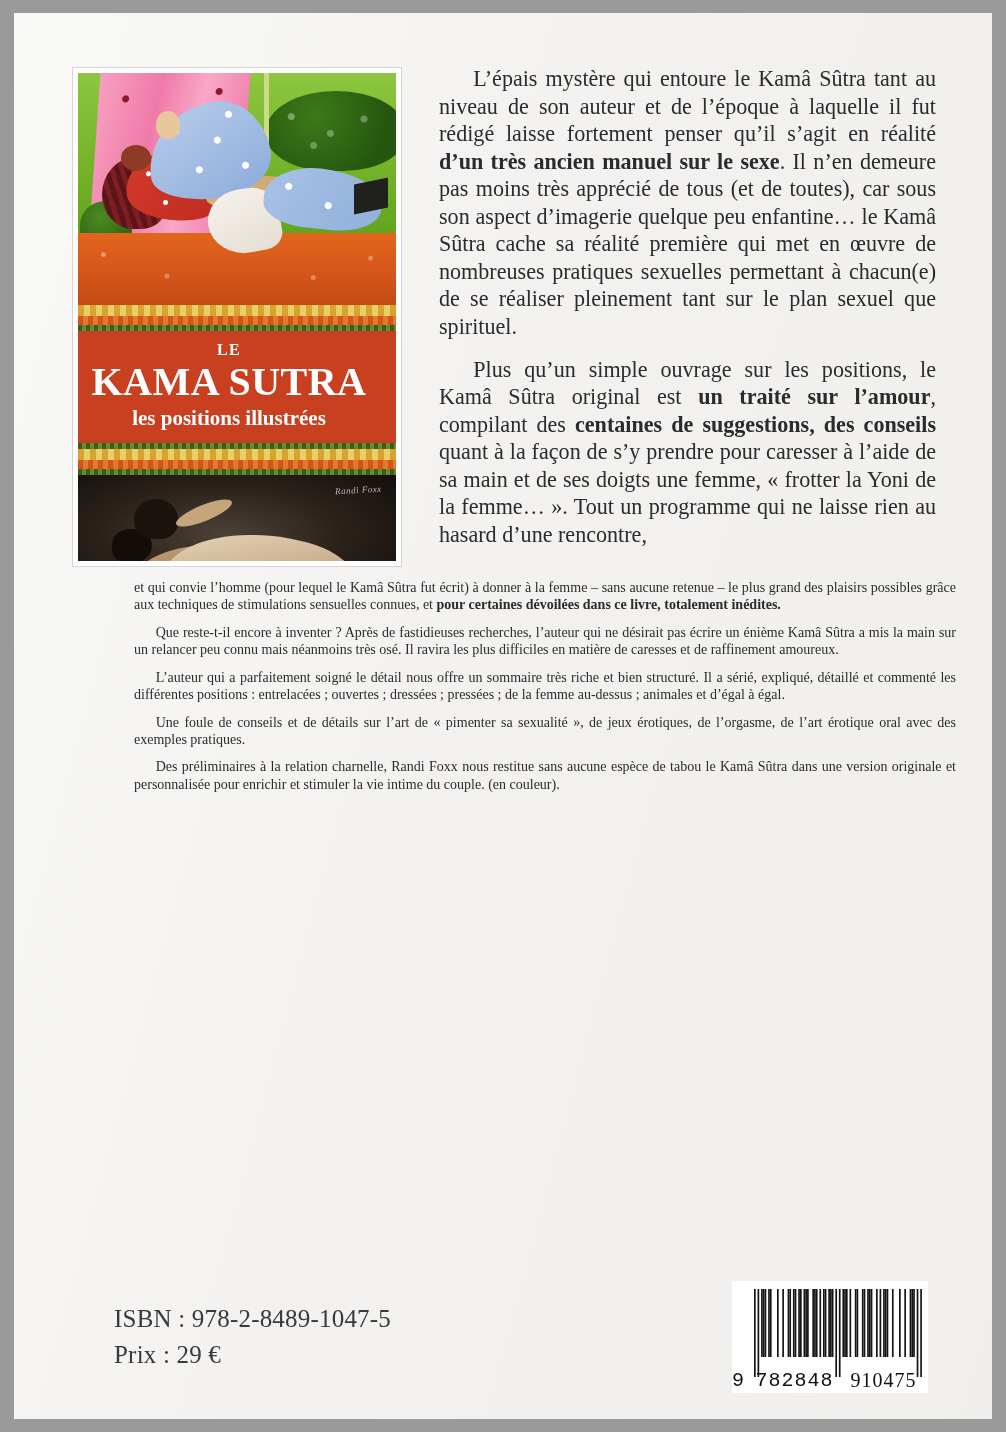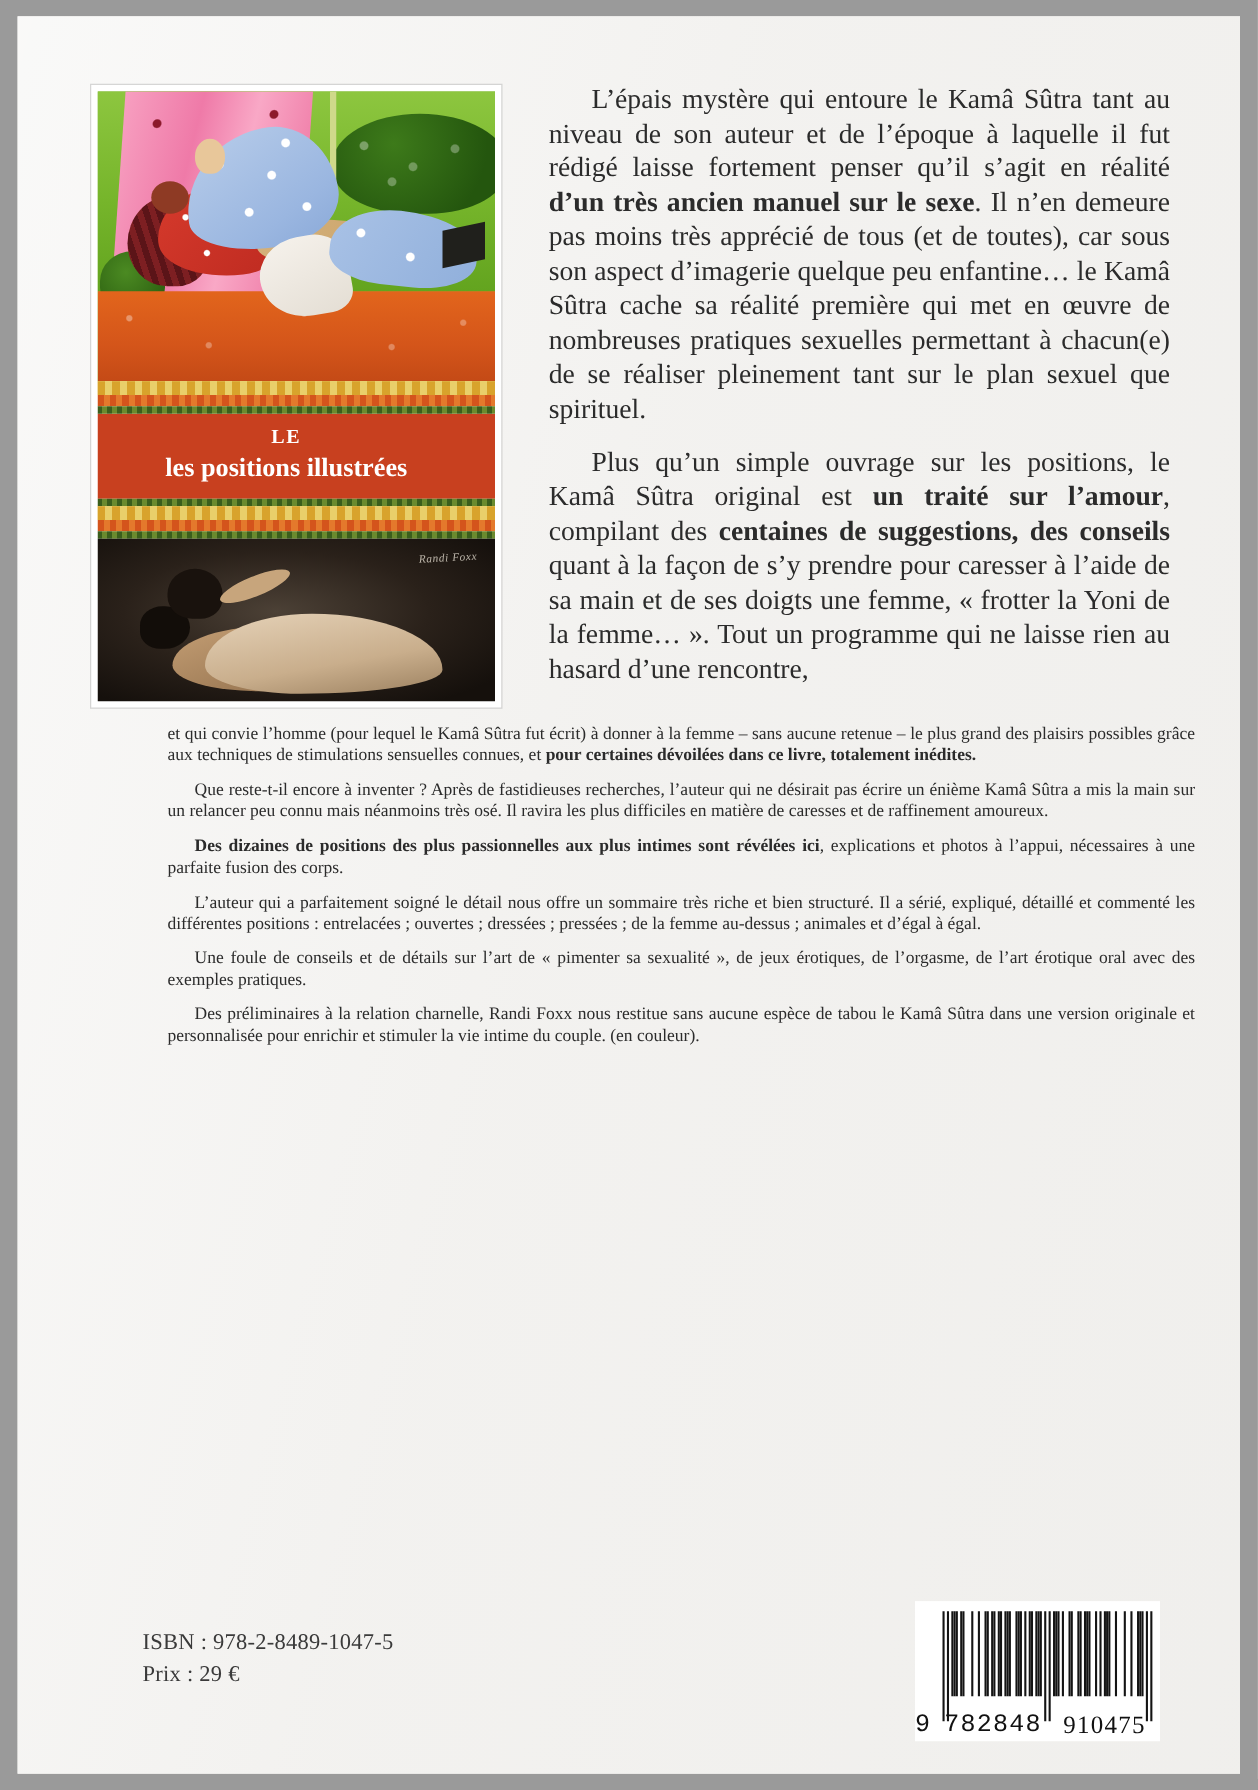--- a/index.html
+++ b/index.html
@@ -339,21 +339,21 @@
     text-align: justify;
   }
   .noindent { text-indent: 0 !important; }
   b { font-weight: bold; }
 
   
   .isbn-block {
     position: absolute;
     left: 100px;
     top: 1288px;
-    font-size: 18px;
+    font-size: 25px;
     line-height: 1.42;
     color: #3a3a3a;
     letter-spacing: 0.2px;
   }
   .isbn-block div { white-space: nowrap; }
 
   .barcode {
     position: absolute;
     left: 718px;
     top: 1268px;
@@ -407,20 +407,21 @@
             <div class="fig-blue2"></div>
             <div class="ill-tablet"></div>
           </div>
 
           <div class="band band-yellow"></div>
           <div class="band band-orange"></div>
           <div class="band band-green"></div>
 
           <div class="cv-title">
             <div class="cv-le">LE</div>
+            <div class="cv-main">KAMA SUTRA</div>
             <div class="cv-sub">les positions illustrées</div>
           </div>
 
           <div class="band band-green"></div>
           <div class="band band-yellow"></div>
           <div class="band band-orange"></div>
           <div class="band band-green"></div>
 
           <div class="cv-photo">
 
@@ -436,21 +437,20 @@
       </div>
 
       <div class="blurb-col">
           <p><span>L’épais mystère qui entoure le Kamâ Sûtra tant au niveau de son auteur et de l’époque à laquelle il fut rédigé laisse fortement penser qu’il s’agit en réalité </span><b>d’un très ancien manuel sur le sexe</b><span>. Il n’en demeure pas moins très apprécié de tous (et de toutes), car sous son aspect d’imagerie quelque peu enfantine… le Kamâ Sûtra cache sa réalité première qui met en œuvre de nombreuses pratiques sexuelles permettant à chacun(e) de se réaliser pleinement tant sur le plan sexuel que spirituel.</span></p>
           <p><span>Plus qu’un simple ouvrage sur les positions, le Kamâ Sûtra original est </span><b>un traité sur l’amour</b><span>, compilant des </span><b>centaines de suggestions, des conseils</b><span> quant à la façon de s’y prendre pour caresser à l’aide de sa main et de ses doigts une femme, « frotter la Yoni de la femme… ». Tout un programme qui ne laisse rien au hasard d’une rencontre,</span></p>
         </div>
 
       <div class="blurb-full">
           <p class="noindent"><span>et qui convie l’homme (pour lequel le Kamâ Sûtra fut écrit) à donner à la femme – sans aucune retenue – le plus grand des plaisirs possibles grâce aux techniques de stimulations sensuelles connues, et </span><b>pour certaines dévoilées dans ce livre, totalement inédites.</b></p>
           <p><span>Que reste-t-il encore à inventer ? Après de fastidieuses recherches, l’auteur qui ne désirait pas écrire un énième Kamâ Sûtra a mis la main sur un relancer peu connu mais néanmoins très osé. Il ravira les plus difficiles en matière de caresses et de raffinement amoureux.</span></p>
-          <p><b>Des dizaines de positions des plus passionnelles aux plus intimes sont révélées ici</b><span>, explications et photos à l’appui, nécessaires à une parfaite fusion des corps.</span></p>
           <p><span>L’auteur qui a parfaitement soigné le détail nous offre un sommaire très riche et bien structuré. Il a sérié, expliqué, détaillé et commenté les différentes positions : entrelacées ; ouvertes ; dressées ; pressées ; de la femme au-dessus ; animales et d’égal à égal.</span></p>
           <p><span>Une foule de conseils et de détails sur l’art de « pimenter sa sexualité », de jeux érotiques, de l’orgasme, de l’art érotique oral avec des exemples pratiques.</span></p>
           <p><span>Des préliminaires à la relation charnelle, Randi Foxx nous restitue sans aucune espèce de tabou le Kamâ Sûtra dans une version originale et personnalisée pour enrichir et stimuler la vie intime du couple. (en couleur).</span></p>
         </div>
 
       <div class="isbn-block">
         <div>ISBN : 978-2-8489-1047-5</div>
         <div>Prix : 29 €</div>
       </div>
 

